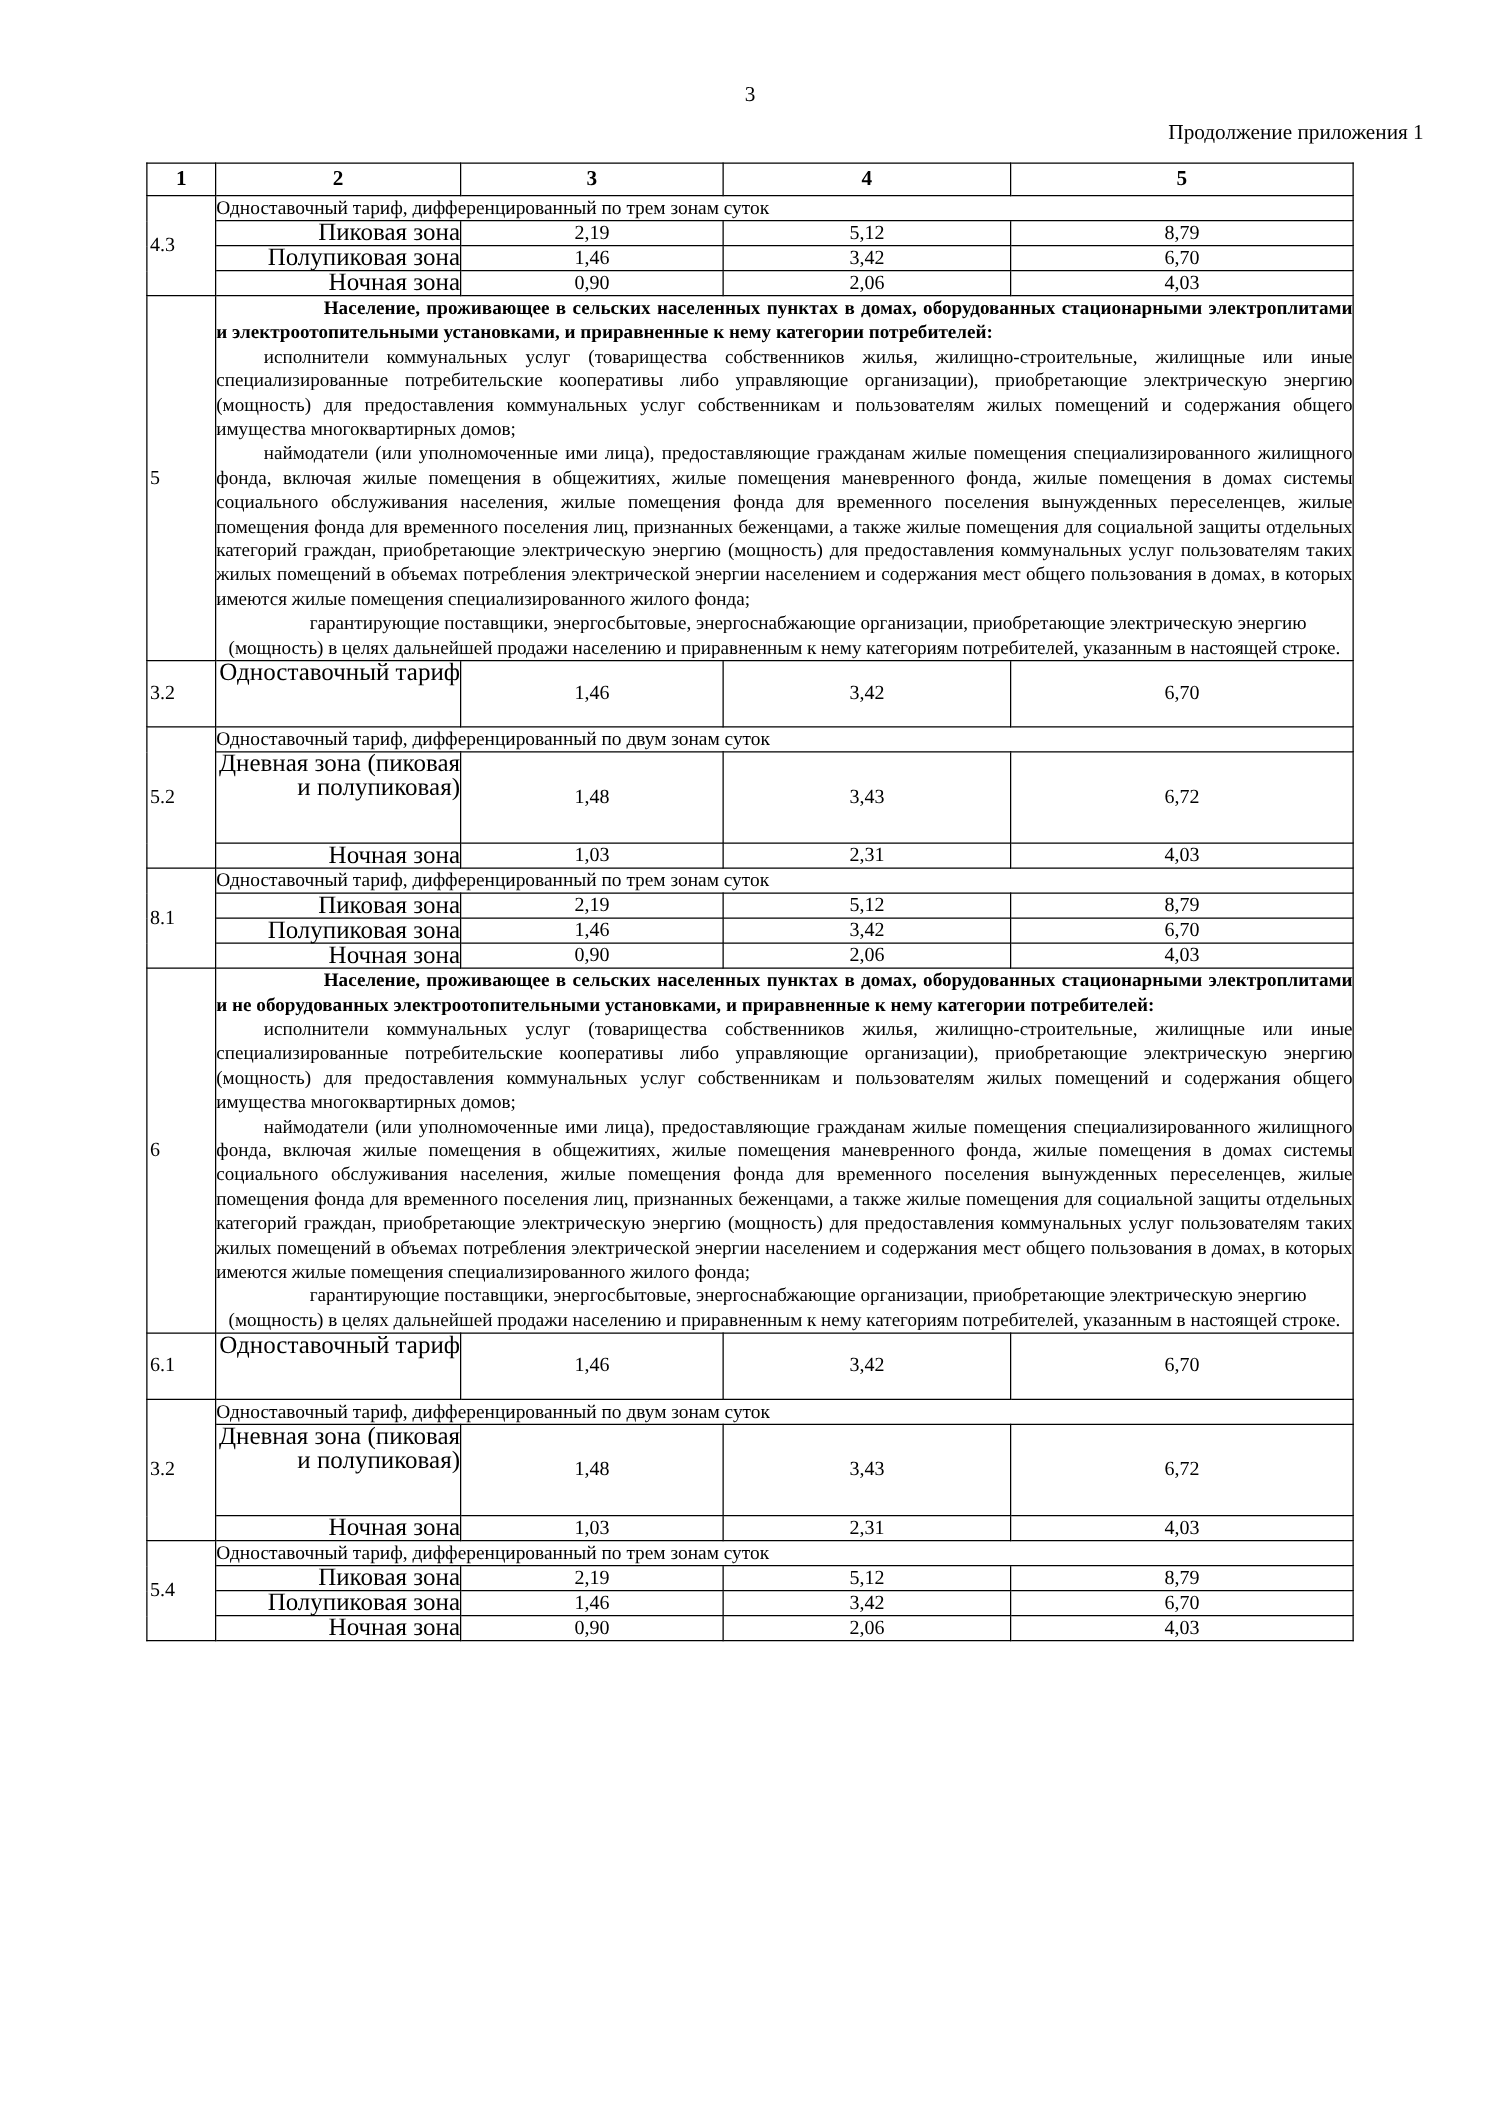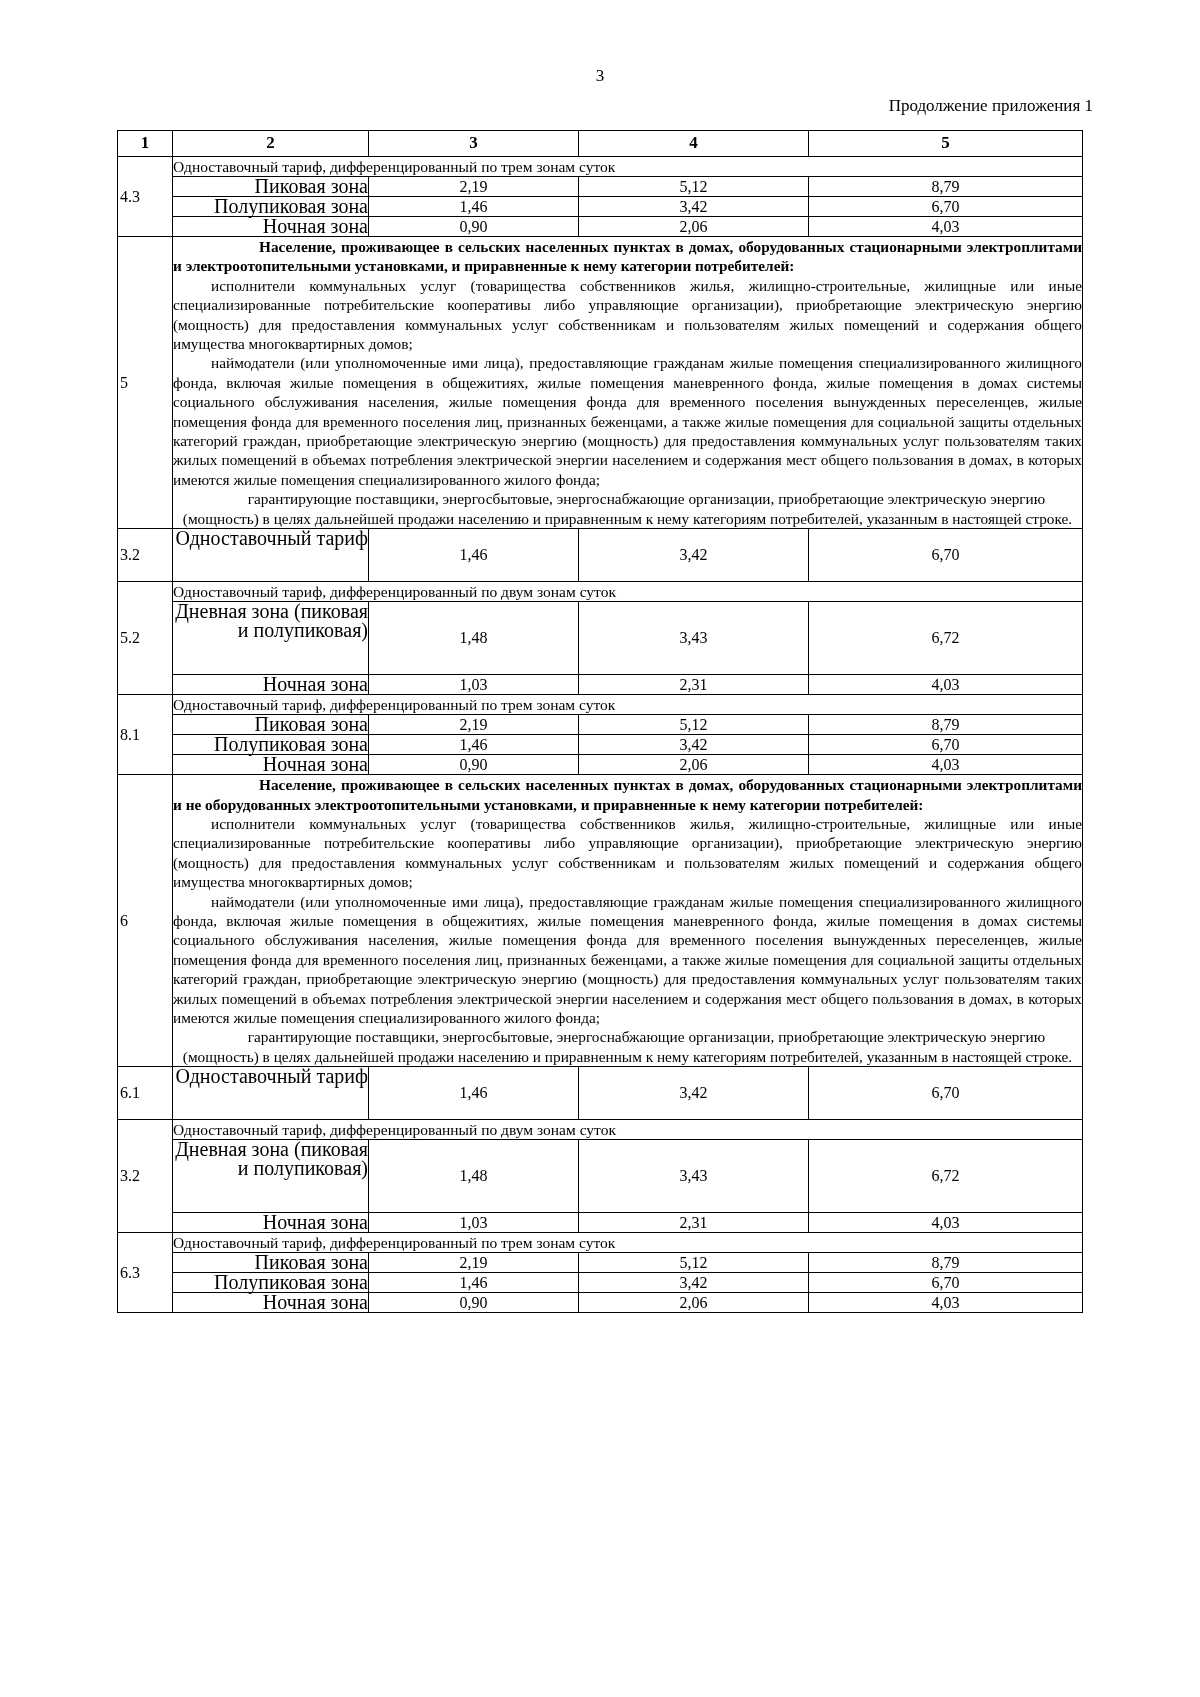--- a/index.html
+++ b/index.html
@@ -24,21 +24,21 @@
   .page-number {
     text-align: center;
     font-size: 17px;
     margin-top: 66px;
     line-height: 20px;
   }
   .appendix-header {
     text-align: right;
     font-size: 17px;
     margin-top: 10px;
-    padding-right: 107px;
+    padding-right: 61px;
     line-height: 20px;
   }
   table.main {
     border-collapse: collapse;
     margin: 14px auto 0 auto;
     width: 965px;
     table-layout: fixed;
     font-size: 15.5px;
   }
   table.main td {
@@ -235,21 +235,21 @@
         <td class="num-cell">6,72</td>
       </tr>
       <tr>
         <td class="label-cell">Ночная зона</td>
         <td class="num-cell">1,03</td>
         <td class="num-cell">2,31</td>
         <td class="num-cell">4,03</td>
       </tr>
 
       <tr>
-        <td class="rownum" rowspan="4">6.3</td>
+        <td class="rownum" rowspan="4">5.4</td>
         <td class="span-head" colspan="4">Одноставочный тариф, дифференцированный по трем зонам суток</td>
       </tr>
       <tr>
         <td class="label-cell">Пиковая зона</td>
         <td class="num-cell">2,19</td>
         <td class="num-cell">5,12</td>
         <td class="num-cell">8,79</td>
       </tr>
       <tr>
         <td class="label-cell">Полупиковая зона</td>

